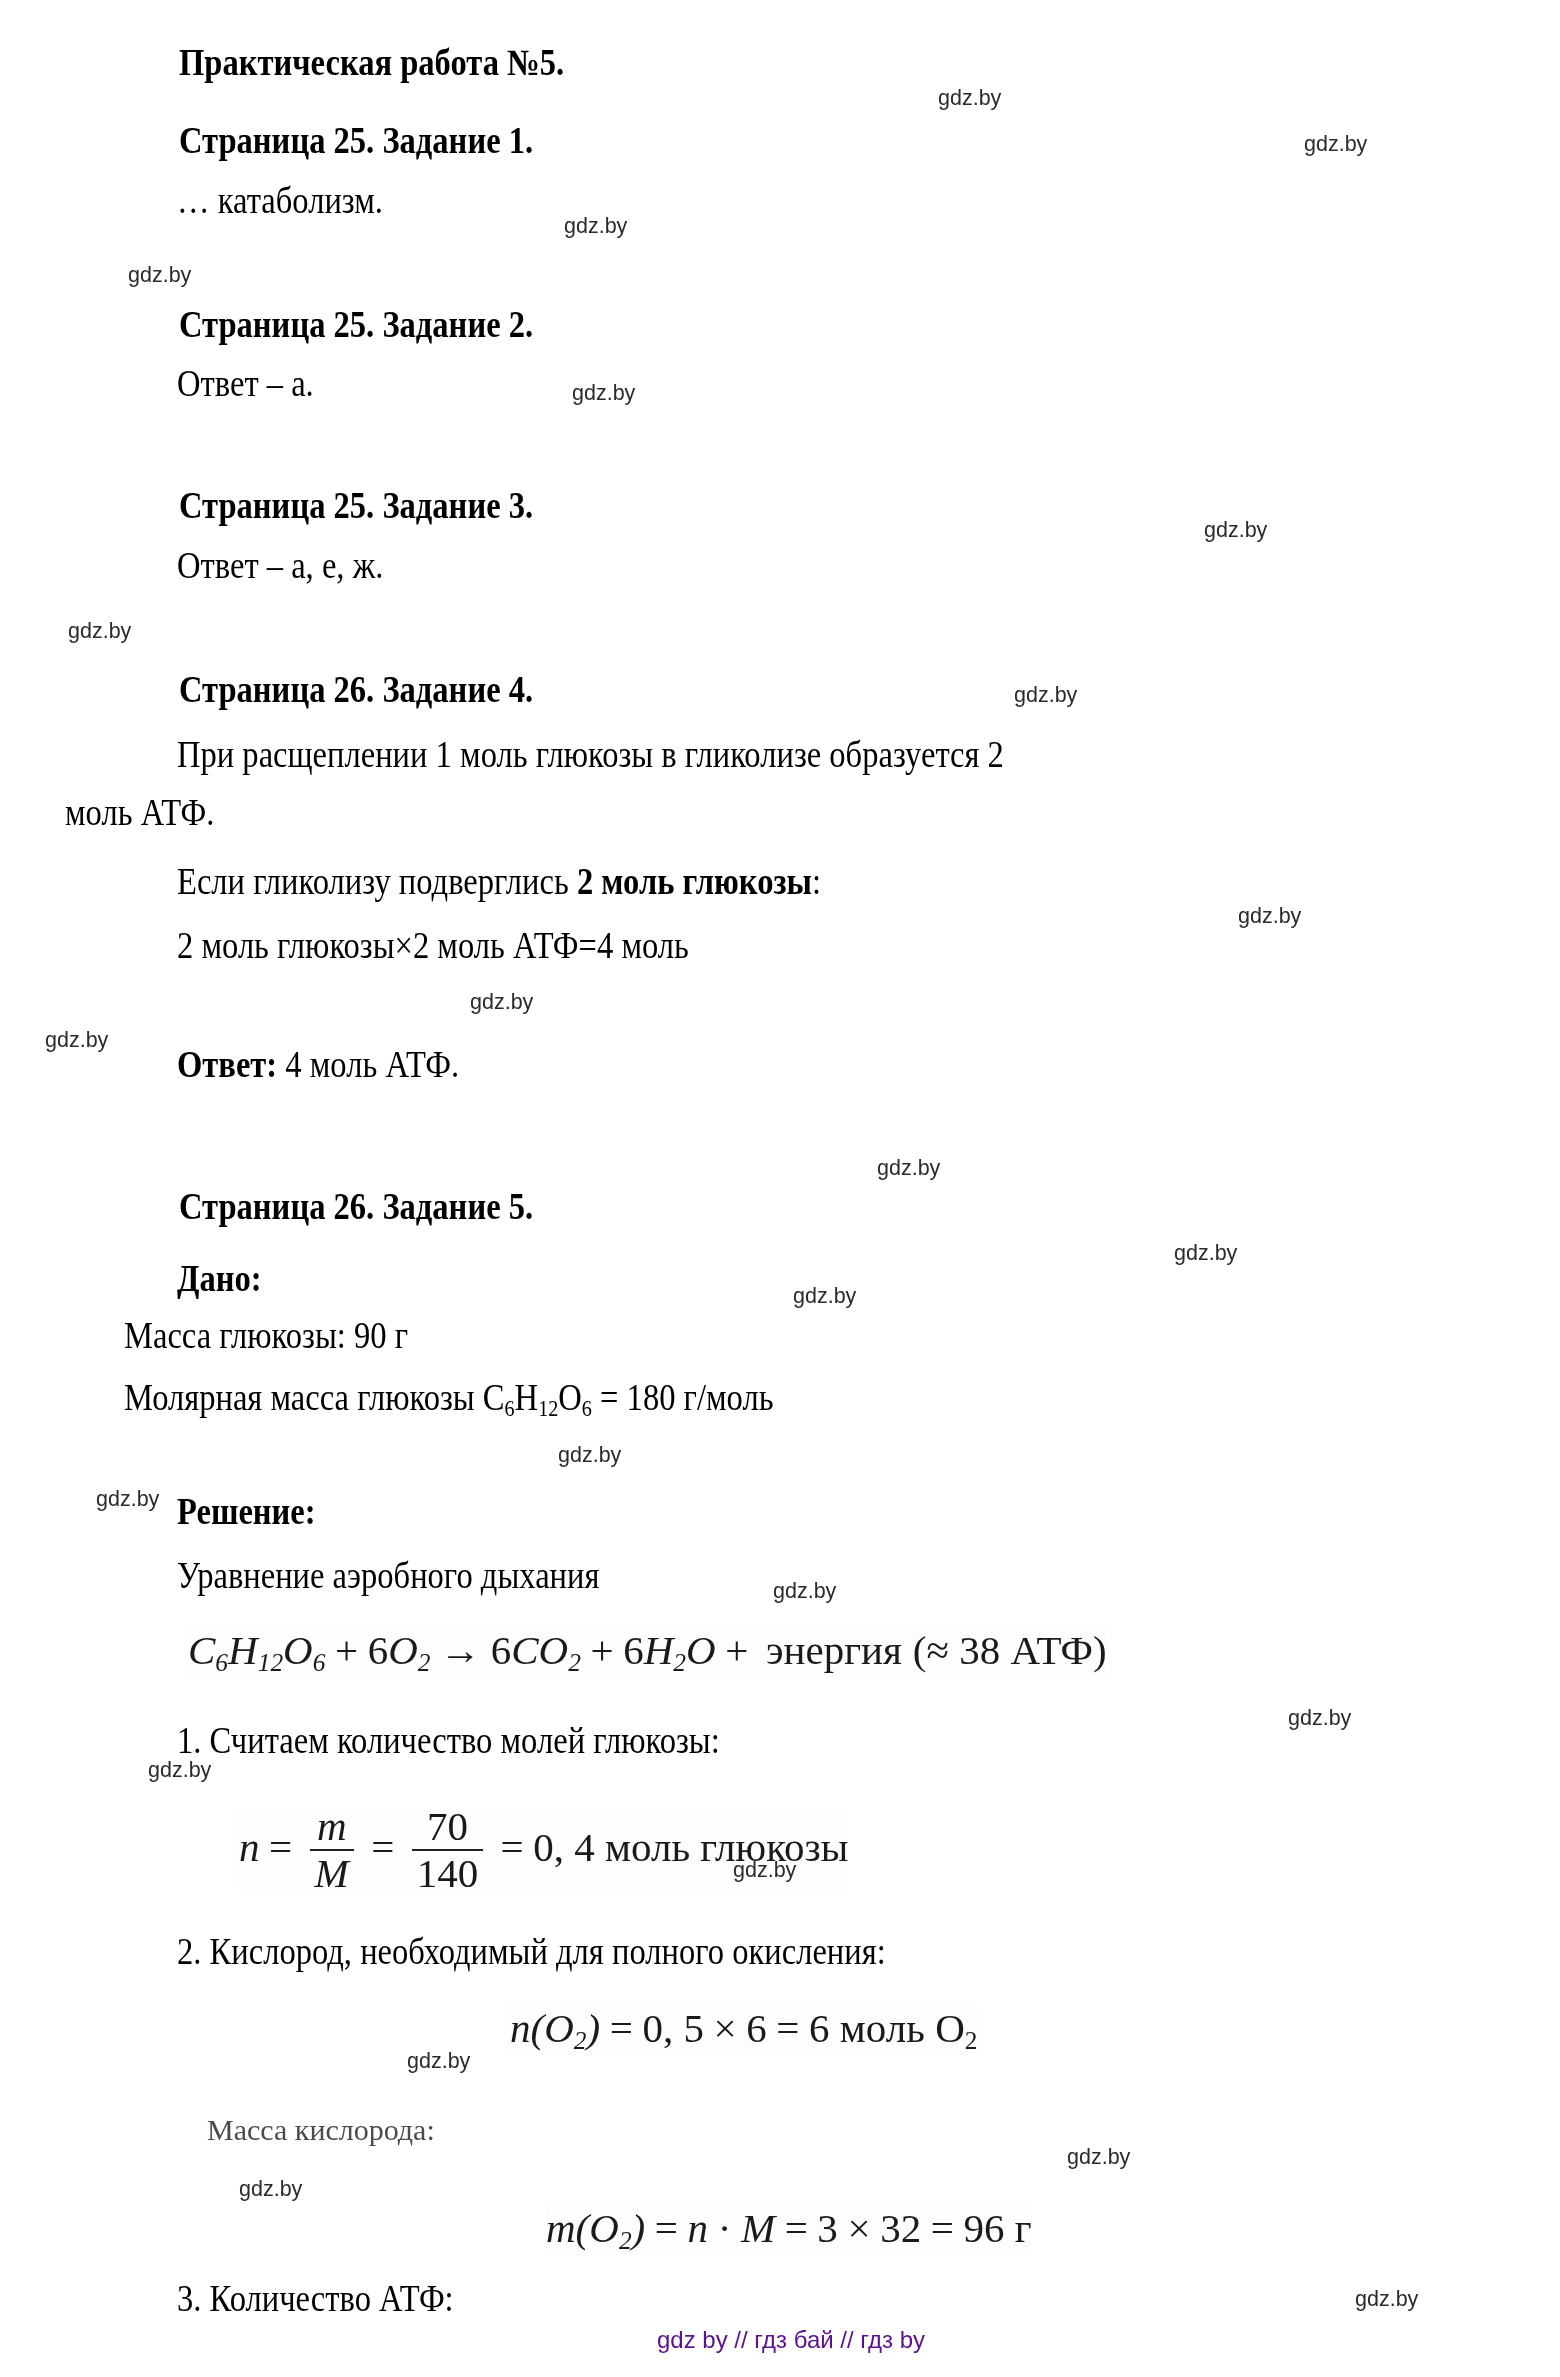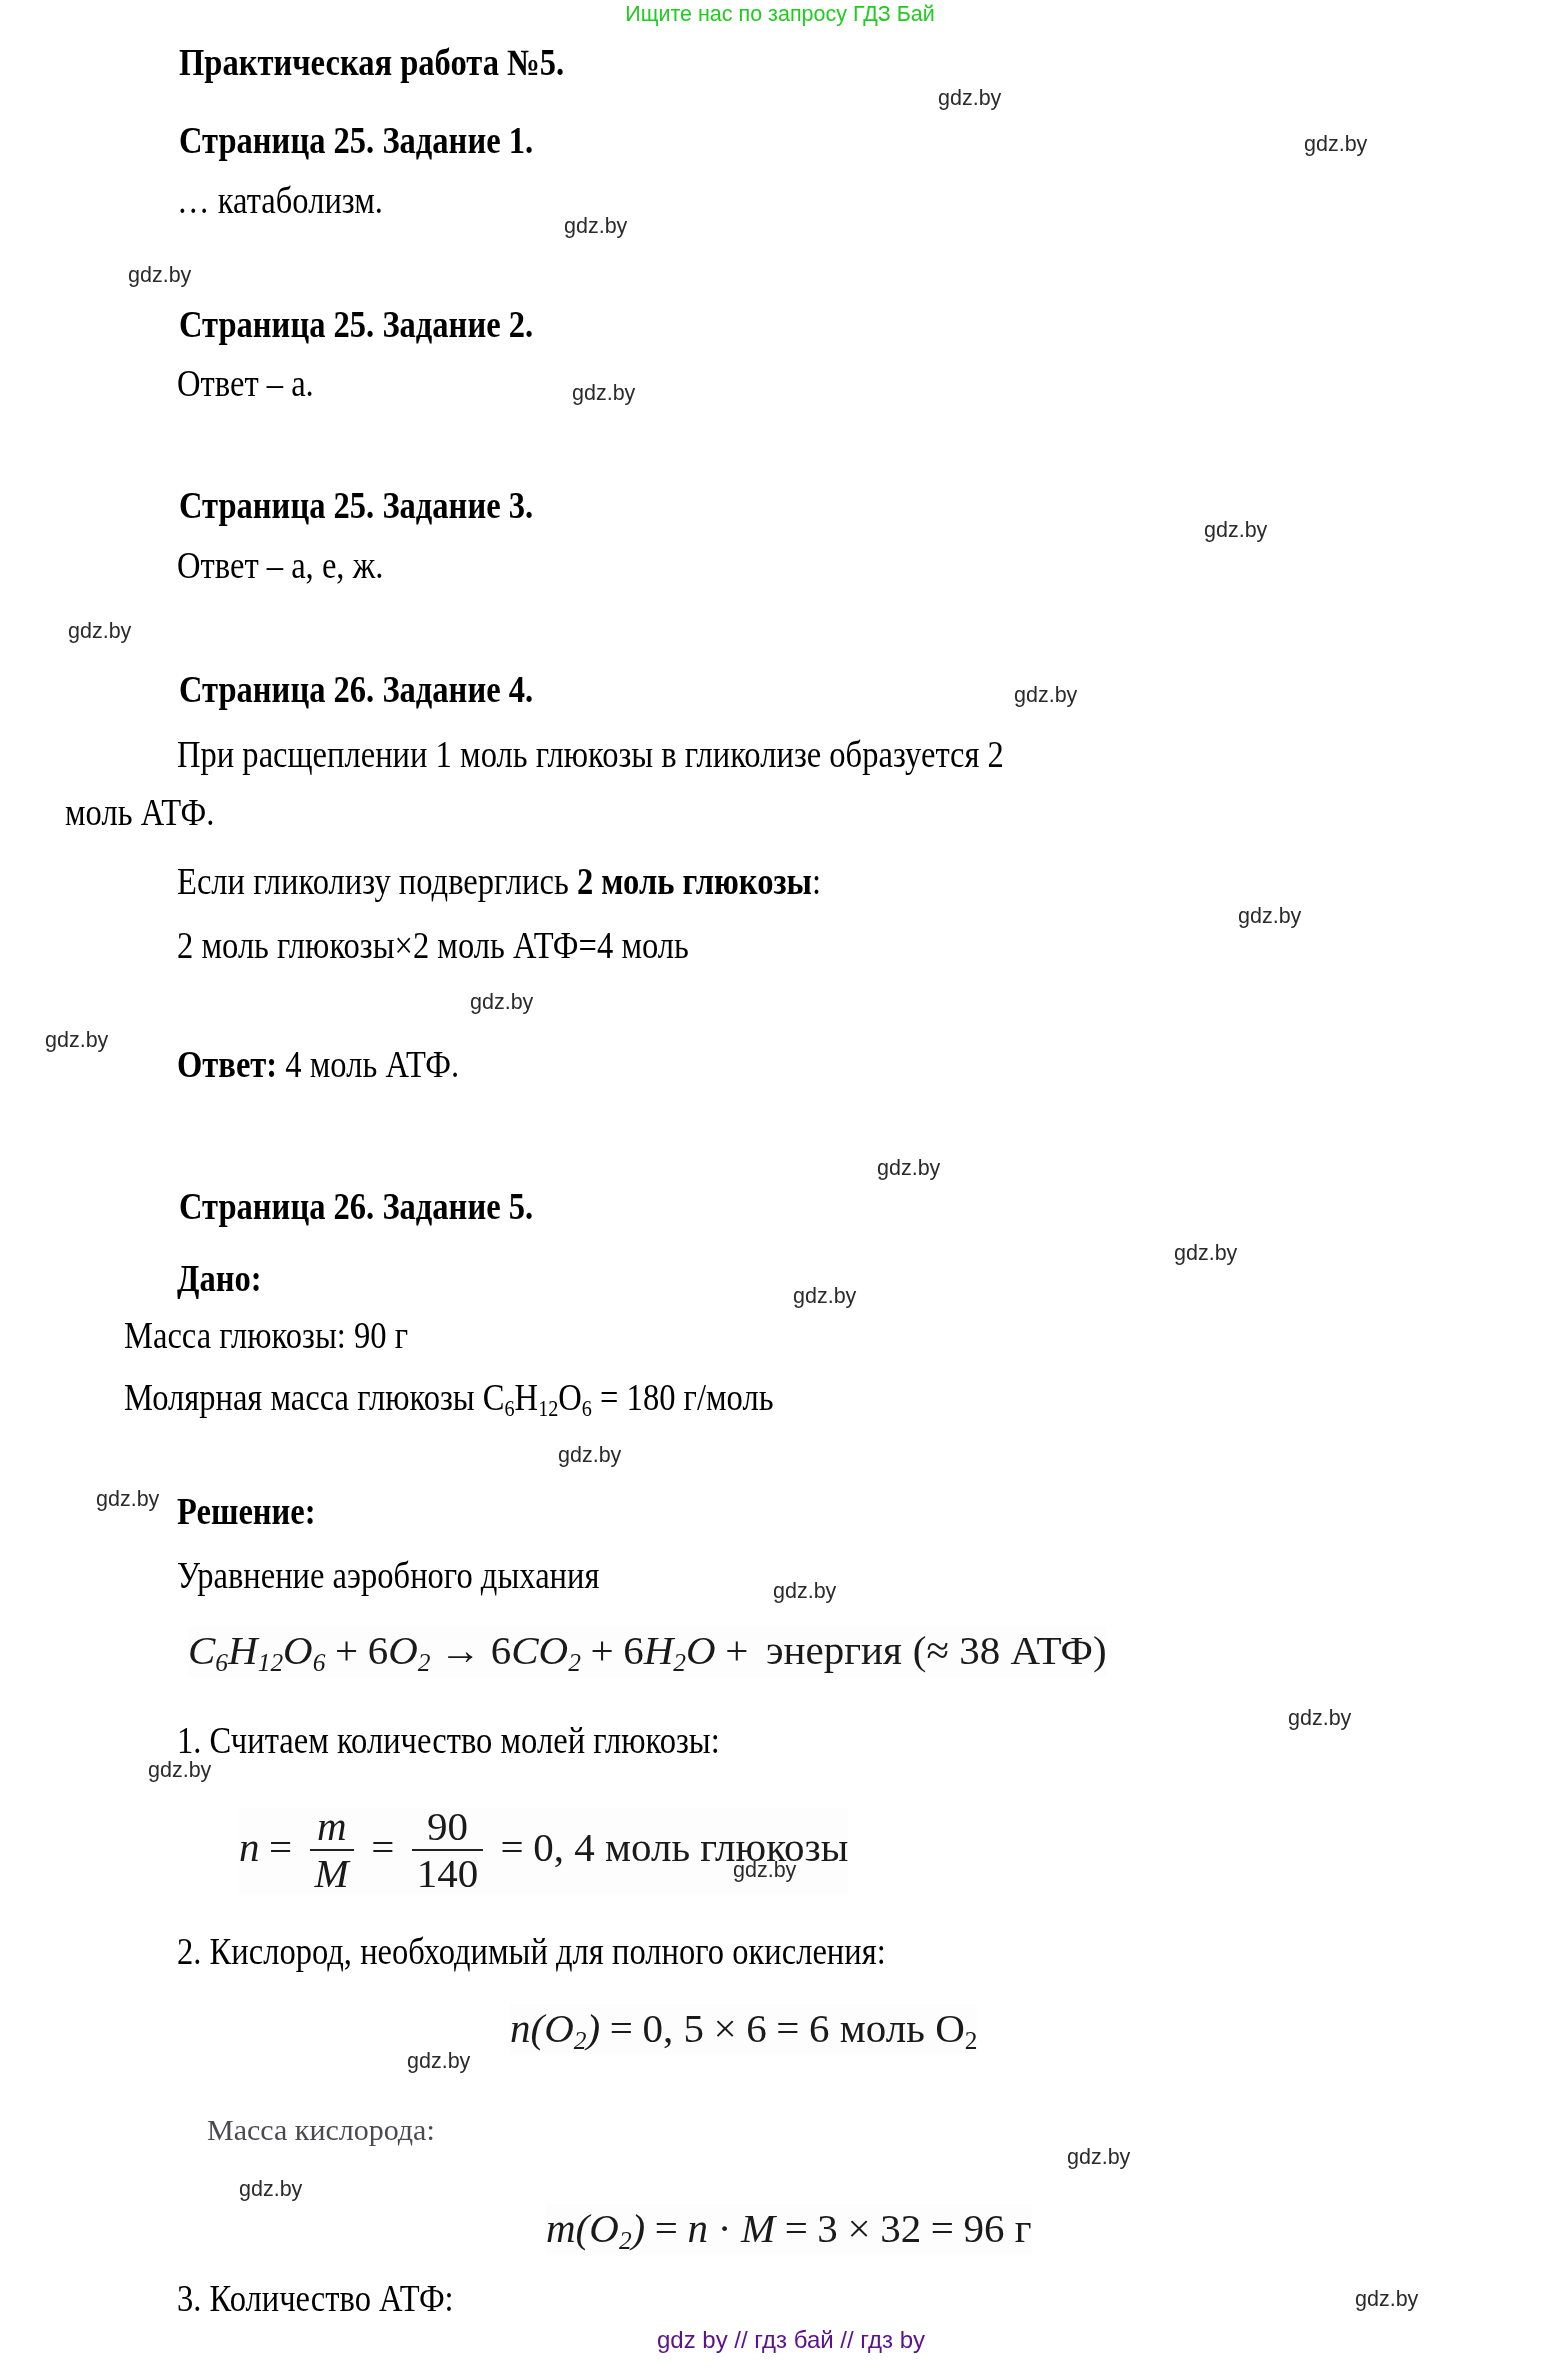--- a/index.html
+++ b/index.html
@@ -133,21 +133,20 @@
     font-size: 30px;
     color: #4a4a52;
     white-space: nowrap;
   }
 </style>
 </head>
 <body>
 
 <div id="page">
 
-  <div class="promo-header" style="color: rgb(32, 204, 32);">Ищите нас по запросу ГДЗ Бай</div>
 
   <div class="doc">
 
     <div class="line hd" style="left:179px; top:44px;">Практическая работа №5.</div>
 
     <div class="line hd" style="left:179px; top:122px;">Страница 25. Задание 1.</div>
     <div class="line" style="left:177px; top:182px;">… катаболизм.</div>
 
     <div class="line hd" style="left:179px; top:306px;">Страница 25. Задание 2.</div>
     <div class="line" style="left:177px; top:365px;">Ответ – а.</div>
@@ -175,21 +174,21 @@
     <div class="line" style="left:124px; top:1379px;"><span>Молярная масса глюкозы С</span><sub>6</sub><span>Н</span><sub>12</sub><span>О</span><sub>6</sub><span> = 180 г/моль</span></div>
 
     <div class="line hd" style="left:177px; top:1493px;">Решение:</div>
 
     <div class="line" style="left:177px; top:1557px;">Уравнение аэробного дыхания</div>
 
     <div class="math" style="left:188px; top:1626px; font-size:41px;"><span class="it">C</span><sub class="it">6</sub><span class="it">H</span><sub class="it">12</sub><span class="it">O</span><sub class="it">6</sub><span class="op">+</span><span>6</span><span class="it">O</span><sub class="it">2</sub><span class="op">→</span><span>6</span><span class="it">CO</span><sub class="it">2</sub><span class="op">+</span><span>6</span><span class="it">H</span><sub class="it">2</sub><span class="it">O</span><span class="op">+</span><span class="upr">энергия</span><span style="padding-left:11px;">(≈ 38 АТФ)</span></div>
 
     <div class="line" style="left:177px; top:1722px;">1. Считаем количество молей глюкозы:</div>
 
-    <div class="math" style="left:239px; top:1808px; font-size:41px;"><span class="it">n</span><span class="op">=</span><span class="frac"><span class="num it">m</span><span class="den it">M</span></span><span class="op">=</span><span class="frac"><span class="num">90</span><span class="den">140</span></span><span class="op">=</span><span>0, 4 моль глюкозы</span></div>
+    <div class="math" style="left:239px; top:1808px; font-size:41px;"><span class="it">n</span><span class="op">=</span><span class="frac"><span class="num it">m</span><span class="den it">M</span></span><span class="op">=</span><span class="frac"><span class="num">70</span><span class="den">140</span></span><span class="op">=</span><span>0, 4 моль глюкозы</span></div>
 
     <div class="line" style="left:177px; top:1933px;">2. Кислород, необходимый для полного окисления:</div>
 
     <div class="math" style="left:510px; top:2004px; font-size:41px;"><span class="it">n(O</span><sub class="it">2</sub><span class="it">)</span><span class="op">=</span><span>0, 5</span><span class="op">×</span><span>6</span><span class="op">=</span><span>6 моль O</span><sub>2</sub></div>
 
     <div class="sans-caption" style="left:207px; top:2113px;">Масса кислорода:</div>
 
     <div class="math" style="left:502px; top:2204px; font-size:41px;margin-left:44px;"><span class="it">m(O</span><sub class="it">2</sub><span class="it">)</span><span class="op">=</span><span class="it">n</span><span class="op">·</span><span class="it">M</span><span class="op">=</span><span>3</span><span class="op">×</span><span>32</span><span class="op">=</span><span>96 г</span></div>
 
     <div class="line" style="left:177px; top:2280px;">3. Количество АТФ:</div>

